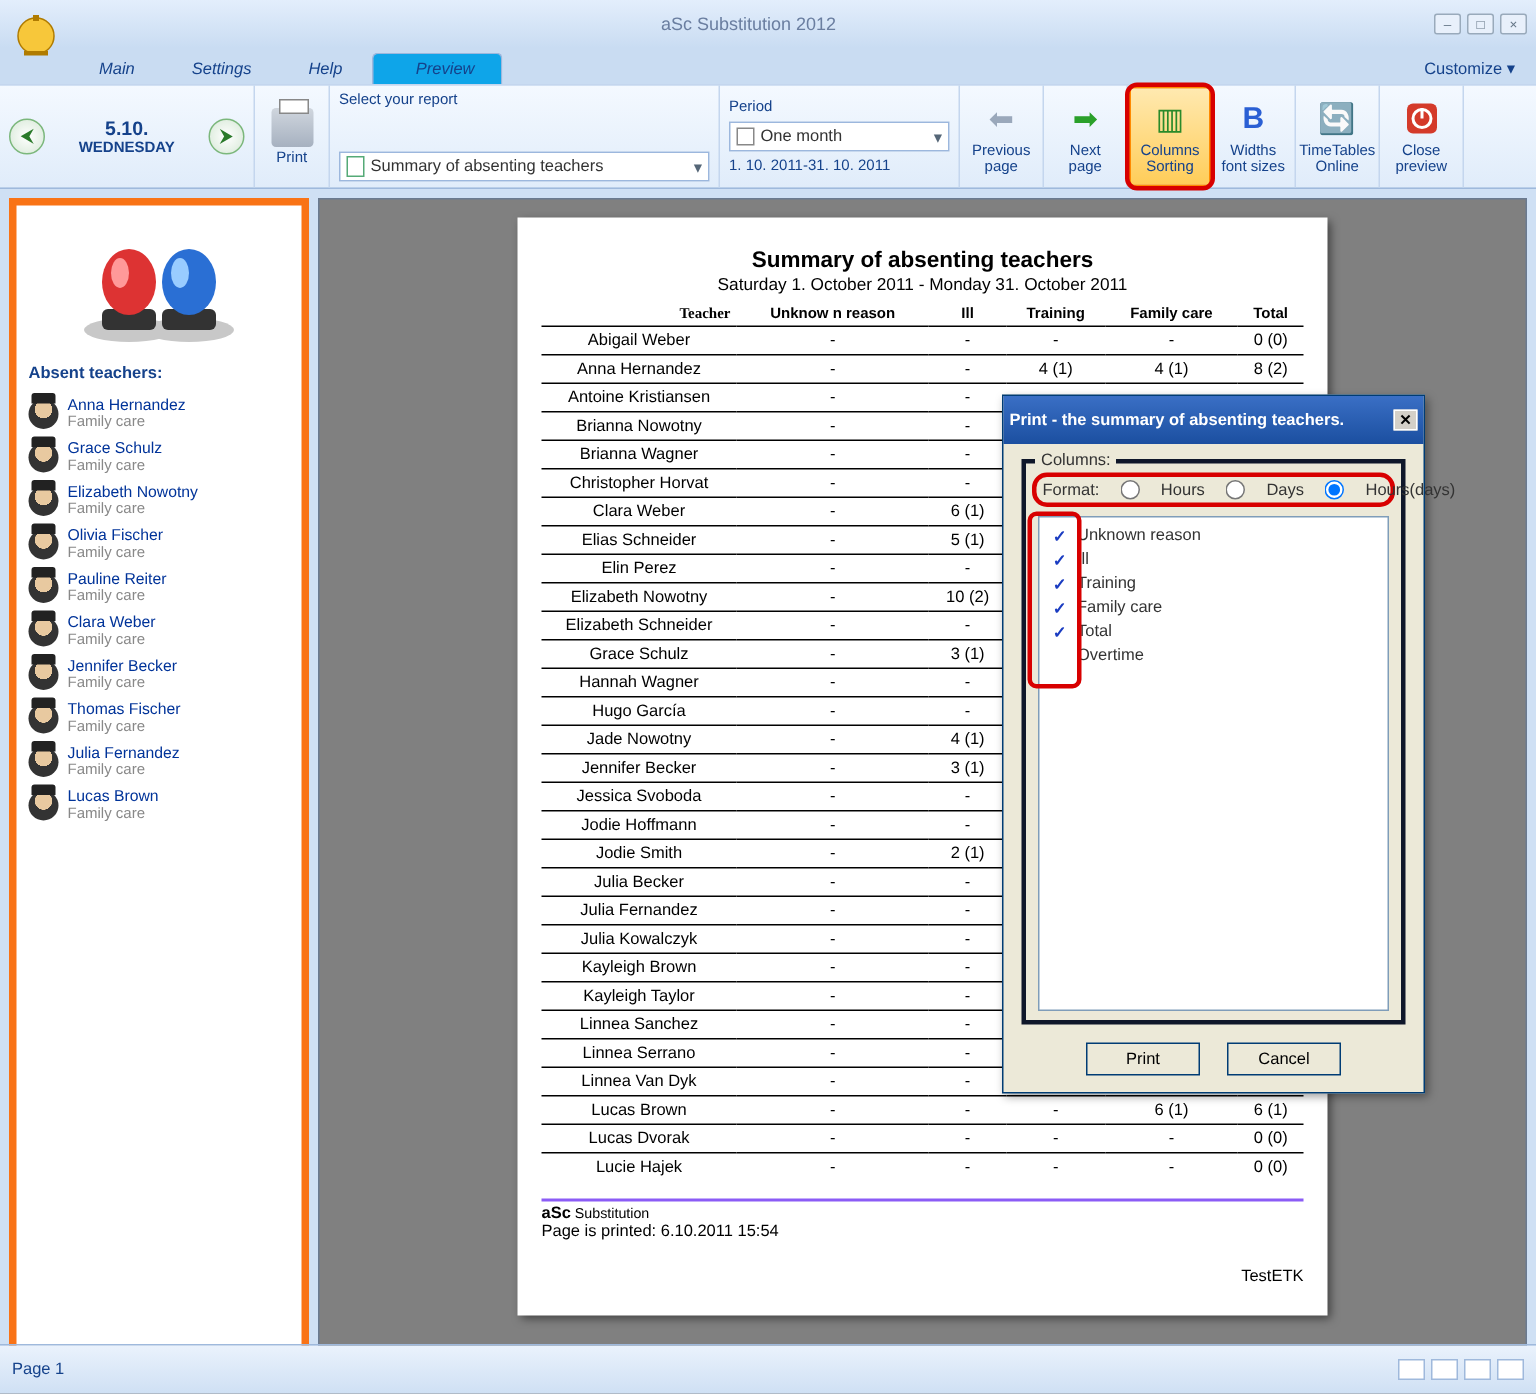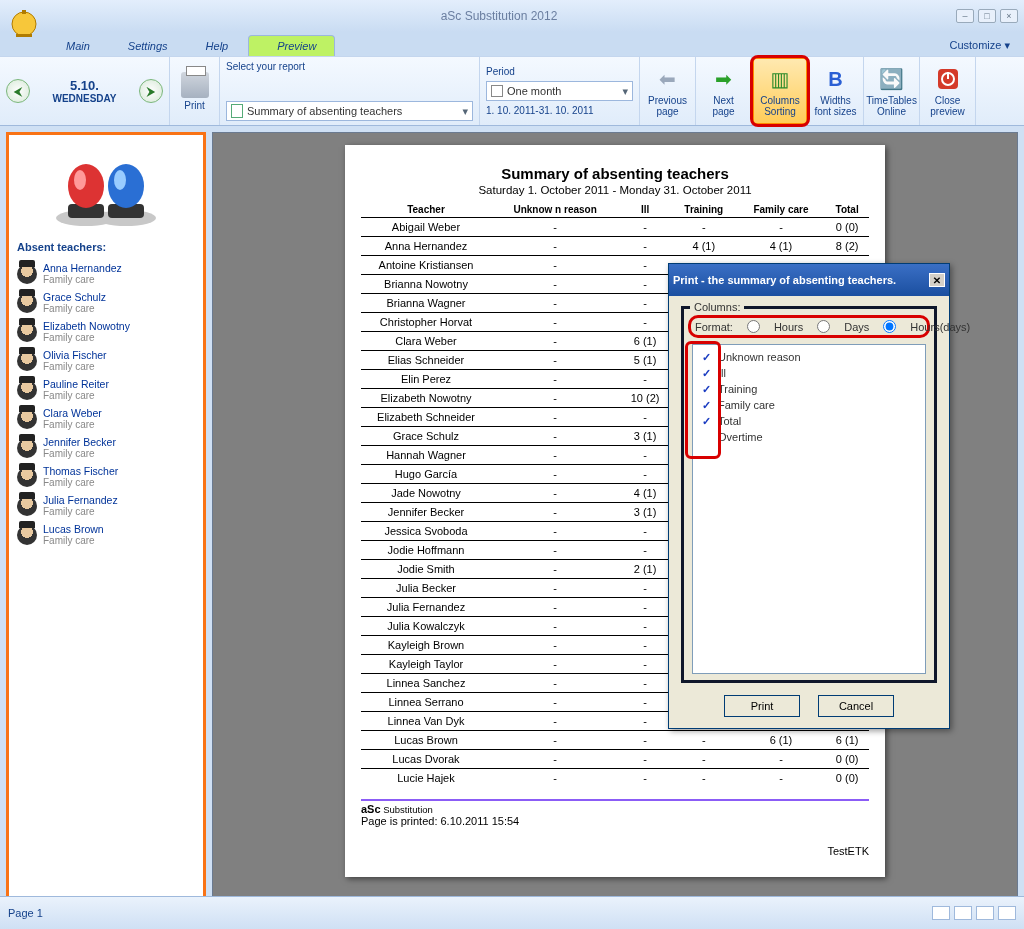--- a/index.html
+++ b/index.html
@@ -6,21 +6,21 @@
   body{background:#c9dcf2;color:#333;overflow:hidden;width:1024px;height:929px;position:relative;}
   
   .titlebar{height:24px;background:linear-gradient(#e3eefc,#c9dcf2);display:flex;align-items:center;padding:16px 6px;justify-content:flex-end;}
   .titlebar .bell{width:36px;height:36px;margin-top:12px;position:relative;z-index:5;}
   .titlebar .ttl{flex:1;text-align:center;color:#6a7ea0;font-size:12px;}
   .wc{display:flex;gap:4px;margin-left:auto;}
   .wc span{width:18px;height:14px;border:1px solid #9ab;border-radius:2px;display:flex;align-items:center;justify-content:center;color:#678;font-size:9px;background:#e8f0fb;}
   
   .menubar{height:24px;display:flex;align-items:flex-end;padding-left:48px;gap:2px;}
   .tab{padding:4px 18px;color:#15428b;cursor:default;font-style:italic;}
-  .tab.active{background:#bef264;border:1px solid #9cb7dd;border-bottom:none;border-radius:4px 4px 0 0;padding-left:28px;}
+  .tab.active{background:#0ea5e9;border:1px solid #9cb7dd;border-bottom:none;border-radius:4px 4px 0 0;padding-left:28px;}
   .customize{margin-left:auto;margin-right:10px;color:#15428b;padding:4px;}
   
   .ribbon{background:linear-gradient(#f4f9ff,#e0ecfa);border-top:1px solid #c4d6ee;border-bottom:1px solid #9fb9dc;height:70px;display:flex;align-items:stretch;}
   .group{border-right:1px solid #c4d6ee;padding:4px 6px;display:flex;flex-direction:column;justify-content:center;position:relative;}
   .navdate{flex-direction:row;align-items:center;gap:6px;width:170px;}
   .arrbtn{width:24px;height:24px;border-radius:50%;background:radial-gradient(#fff,#d6e8d6);border:1px solid #7bb77b;display:flex;align-items:center;justify-content:center;color:#2a7a2a;font-weight:bold;}
   .dateblk{text-align:center;flex:1;}
   .dateblk .d1{color:#15428b;font-weight:bold;font-size:13px;}
   .dateblk .d2{color:#15428b;font-weight:bold;font-size:10px;}
   .printgrp{align-items:center;width:50px;}
@@ -30,36 +30,36 @@
   .combo{background:#fff;border:1px solid #9cb7dd;height:20px;display:flex;align-items:center;padding:0 4px;gap:4px;}
   .combo .dd{margin-left:auto;color:#567;}
   .periodgrp{width:160px;}
   .periodgrp .pr{color:#15428b;font-size:10px;margin-top:4px;}
   .stackbtn{align-items:center;justify-content:center;width:56px;}
   .stackbtn.sel{background:linear-gradient(#ffe9b0,#ffcd59);border:2px solid #ff8a00;border-radius:4px;position:relative;}
   .hlwrap{position:absolute;inset:-4px;border:3px solid #d80000;border-radius:8px;pointer-events:none;}
   .icon{width:28px;height:28px;display:flex;align-items:center;justify-content:center;font-size:20px;}
   
   .mainarea{display:flex;height:790px;background:#cfe0f4;}
-  .leftpane{width:200px;background:#fff;margin:6px 0 6px 6px;border:3px solid #f97316;display:flex;flex-direction:column;}
+  .leftpane{width:200px;background:#fff;margin:6px 0 6px 6px;border:5px solid #f97316;display:flex;flex-direction:column;}
   .sirens{height:100px;display:flex;align-items:center;justify-content:center;}
   .leftpane h4{color:#15428b;font-weight:bold;font-size:11px;padding:6px 8px;}
   .tlist{overflow:auto;}
   .trow{display:flex;align-items:center;gap:6px;padding:3px 8px;}
   .tava{width:20px;height:20px;background:radial-gradient(circle at 50% 35%, #e8c9a0 35%, #333 36%);border-radius:50%;position:relative;}
   .tava::after{content:"";position:absolute;top:-4px;left:2px;width:16px;height:7px;background:#222;border-radius:2px 2px 0 0;}
   .trow .nm{color:#003399;font-size:10.5px;}
   .trow .rs{color:#888;font-size:10px;}
   .preview{flex:1;margin:6px;background:#808080;border:1px solid #6a7a90;overflow:auto;display:flex;justify-content:center;padding-top:12px;position:relative;}
   .paper{width:540px;background:#fff;box-shadow:2px 2px 6px rgba(0,0,0,.5);padding:20px 16px;font-family:Arial,sans-serif;color:#000;position:absolute;}
   .paper h2{text-align:center;font-size:15px;font-weight:bold;}
   .paper .sub{text-align:center;font-size:11.5px;margin:2px 0 6px;}
   table.rep{width:100%;border-collapse:collapse;font-size:11px;}
   table.rep th{font-weight:bold;text-align:center;padding:2px 4px;font-size:10px;}
-  table.rep th:first-child{text-align:center;width:130px;}
+  table.rep th:first-child{text-align:right;width:130px;font-family:Liberation Serif, serif;}
   table.rep td{text-align:center;padding:3px 4px;border-top:1px solid #000;}
   table.rep td:first-child{text-align:center;}
   .pf{margin-top:12px;border-top:2px solid #8b5cf6;padding-top:2px;display:flex;justify-content:space-between;font-size:9.5px;}
   .pf .asc{font-size:9.5px;}
   .pf .asc b{font-weight:bold;}
   
   .dlg{position:absolute;left:668px;top:263px;width:282px;height:466px;background:#ece9d8;border:1px solid #003c74;box-shadow:2px 2px 6px rgba(0,0,0,.4);z-index:50;}
   .dlgt{background:linear-gradient(#3a6fc5,#1b4fa0);color:#fff;height:32px;display:flex;align-items:center;padding:0 4px;font-size:11px;font-weight:bold;}
   .dlgt .x{margin-left:auto;width:16px;height:14px;background:#d4d0c8;color:#000;display:flex;align-items:center;justify-content:center;border:1px solid #fff;font-size:10px;}
   .dlgb{padding:10px 12px;}

